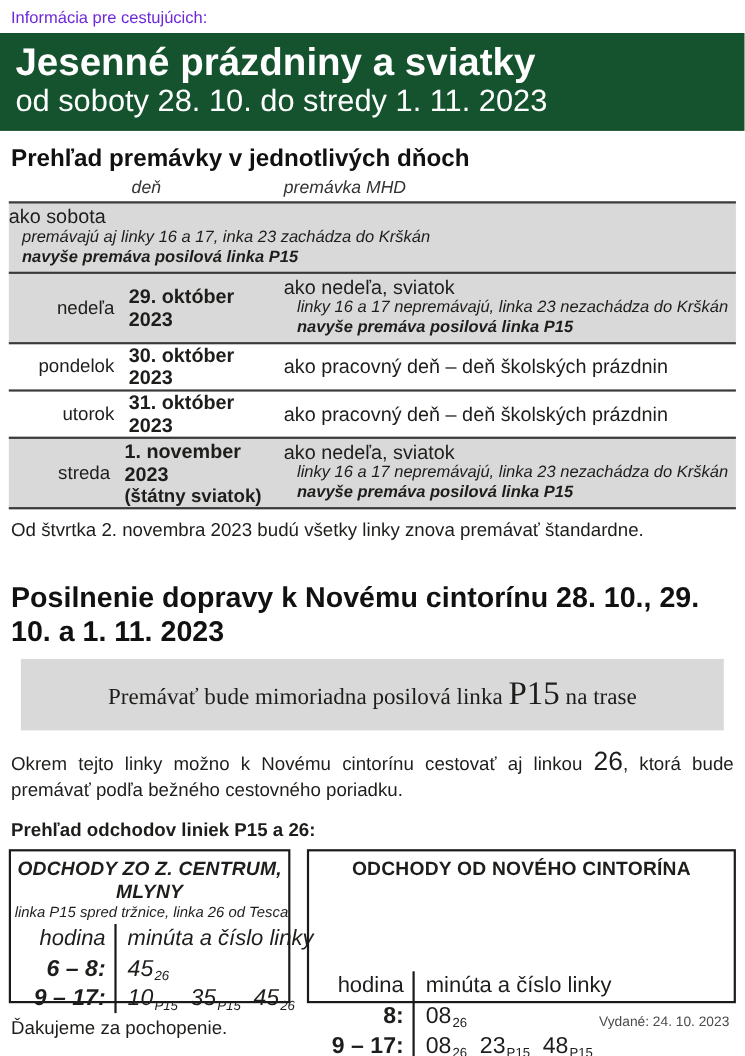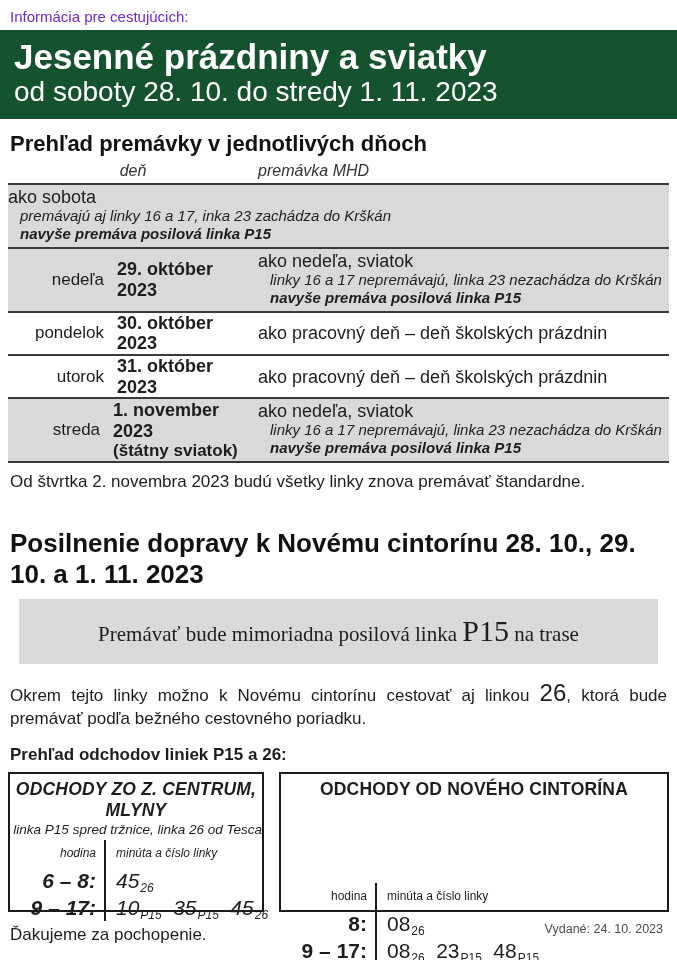--- a/index.html
+++ b/index.html
@@ -39,21 +39,21 @@
   .boxes{display:flex;margin:0 8px;gap:15px;}
   .box{border:2px solid #1a1a1a;height:140px;display:flex;flex-direction:column;box-sizing:border-box;}
   .box.bleft{width:256px;font-style:italic;}
   .box.bright{flex:1;gap:32px;}
   .box-title{text-align:center;font-weight:bold;font-size:17.5px;margin-top:5px;letter-spacing:.2px;}
   .box-sub{text-align:right;font-size:13.5px;min-height:18px;line-height:18px;}
   .cols{display:flex;flex:1;margin-top:1px;}
   .col-h{flex:0 0 86px;border-right:2px solid #1a1a1a;text-align:right;padding-right:8px;}
   .col-m{flex:1;padding-left:10px;}
   .lh{height:27px;line-height:27px;white-space:nowrap;}
-  .col-head{font-size:12px;}
+  .col-head{font-size:20px;}
   .hour{font-size:21px;font-weight:bold;}
   .time{font-size:21px;margin-right:7px;}
   .sub-line{font-size:12px;vertical-align:-4px;margin-left:1px;}
   .thanks{margin:13px 10px 0;font-size:17px;}
   .issued{position:absolute;right:14px;bottom:24px;font-size:12.5px;color:#4a4a4a;}
 </style>
 </head>
 <body>
 
 <div class="info">Informácia pre cestujúcich:</div>

